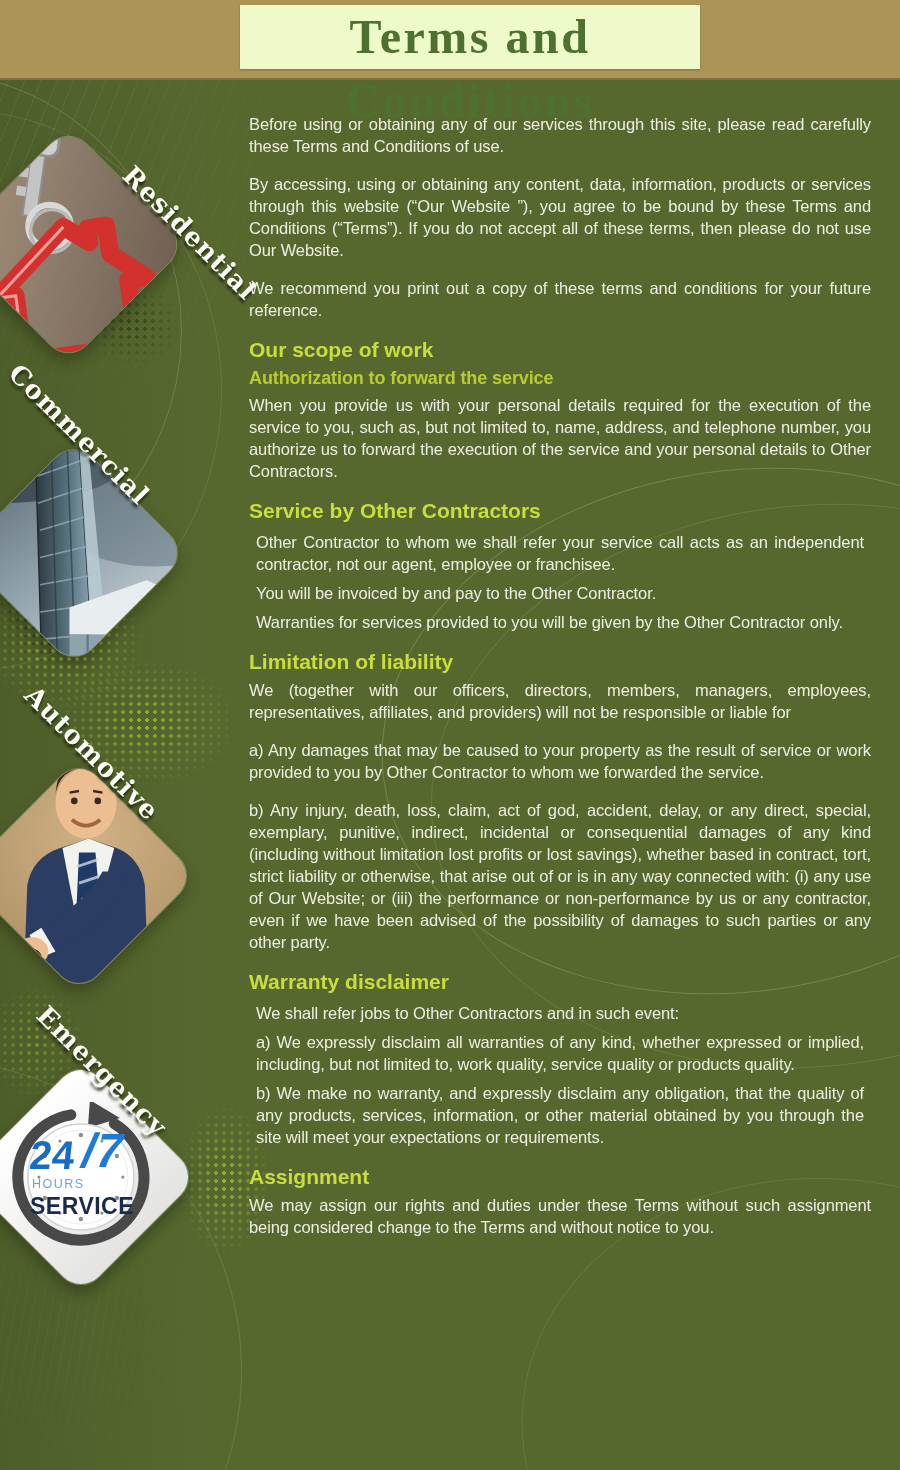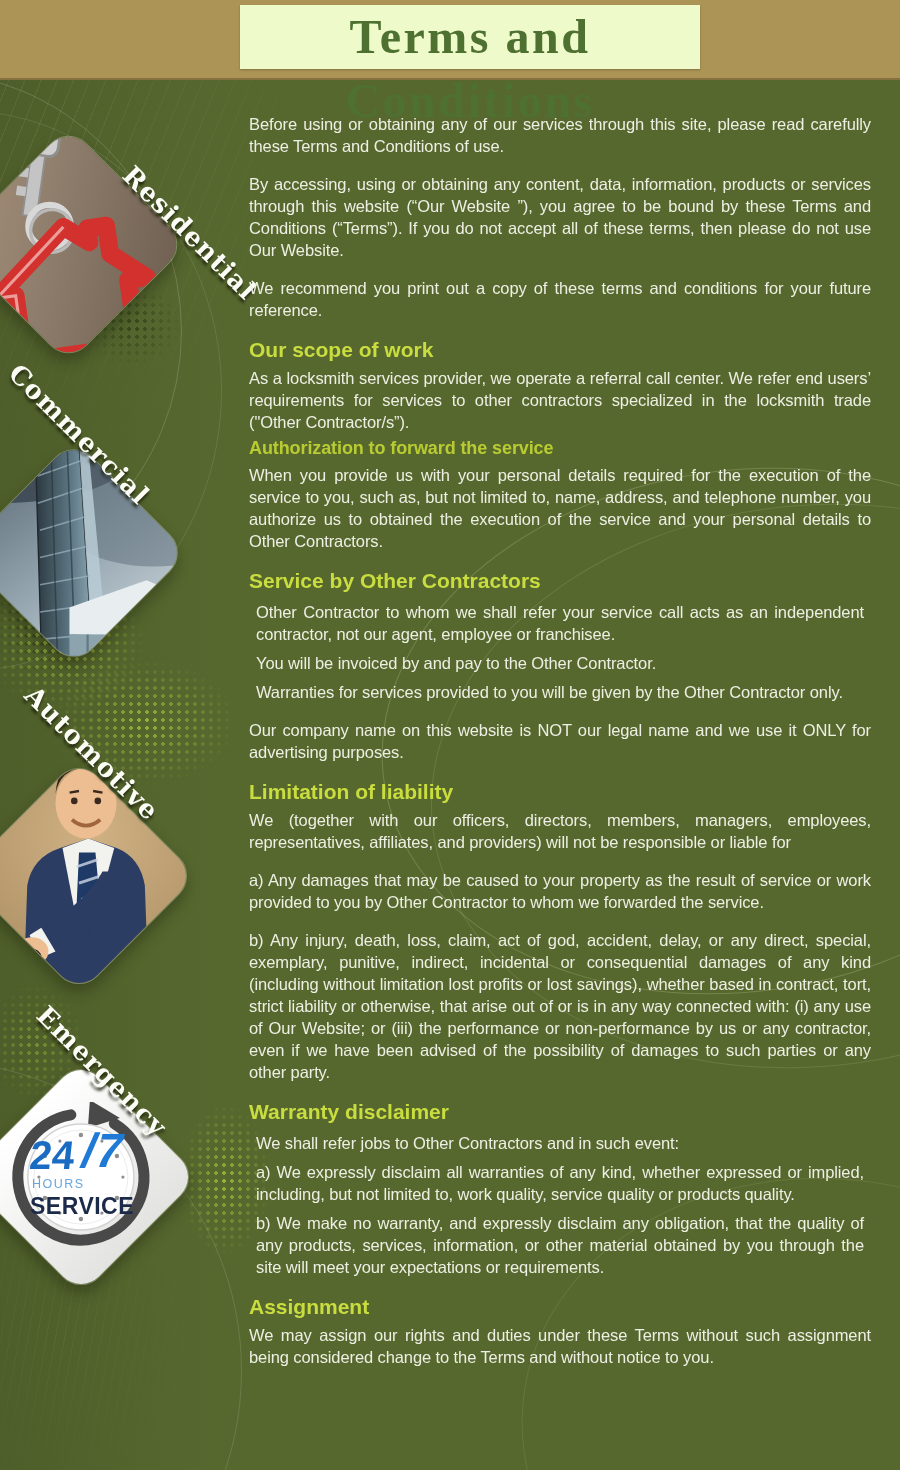--- a/index.html
+++ b/index.html
@@ -275,28 +275,26 @@
       </div>
     </div>
   </div>
   <div class="rlabel rl-eme">Emergency</div>
 
   <div class="content">
     <div class="p0">Before using or obtaining any of our services through this site, please read carefully these Terms and Conditions of use.</div>
     <div class="p">By accessing, using or obtaining any content, data, information, products or services through this website (“Our Website ”), you agree to be bound by these Terms and Conditions (“Terms”). If you do not accept all of these terms, then please do not use Our Website.</div>
     <div class="p">We recommend you print out a copy of these terms and conditions for your future reference.</div>
     <div class="h1">Our scope of work</div>
-    <div class="pt">As a locksmith services provider, we operate a referral call center. We refer end users’ requirements for services to other contractors specialized in the locksmith trade ("Other Contractor/s”).</div>
     <div class="h2">Authorization to forward the service</div>
-    <div class="pt">When you provide us with your personal details required for the execution of the service to you, such as, but not limited to, name, address, and telephone number, you authorize us to obtained the execution of the service and your personal details to Other Contractors.</div>
+    <div class="pt">When you provide us with your personal details required for the execution of the service to you, such as, but not limited to, name, address, and telephone number, you authorize us to forward the execution of the service and your personal details to Other Contractors.</div>
     <div class="h1">Service by Other Contractors</div>
     <div class="line">Other Contractor to whom we shall refer your service call acts as an independent contractor, not our agent, employee or franchisee.</div>
     <div class="line">You will be invoiced by and pay to the Other Contractor.</div>
     <div class="line">Warranties for services provided to you will be given by the Other Contractor only.</div>
-    <div class="p">Our company name on this website is NOT our legal name and we use it ONLY for advertising purposes.</div>
     <div class="h1">Limitation of liability</div>
     <div class="pt">We (together with our officers, directors, members, managers, employees, representatives, affiliates, and providers) will not be responsible or liable for</div>
     <div class="p">a) Any damages that may be caused to your property as the result of service or work provided to you by Other Contractor to whom we forwarded the service.</div>
     <div class="p">b) Any injury, death, loss, claim, act of god, accident, delay, or any direct, special, exemplary, punitive, indirect, incidental or consequential damages of any kind (including without limitation lost profits or lost savings), whether based in contract, tort, strict liability or otherwise, that arise out of or is in any way connected with: (i) any use of Our Website; or (iii) the performance or non-performance by us or any contractor, even if we have been advised of the possibility of damages to such parties or any other party.</div>
     <div class="h1">Warranty disclaimer</div>
     <div class="line">We shall refer jobs to Other Contractors and in such event:</div>
     <div class="line">a) We expressly disclaim all warranties of any kind, whether expressed or implied, including, but not limited to, work quality, service quality or products quality.</div>
     <div class="line">b) We make no warranty, and expressly disclaim any obligation, that the quality of any products, services, information, or other material obtained by you through the site will meet your expectations or requirements.</div>
     <div class="h1">Assignment</div>
     <div class="pt">We may assign our rights and duties under these Terms without such assignment being considered change to the Terms and without notice to you.</div>

